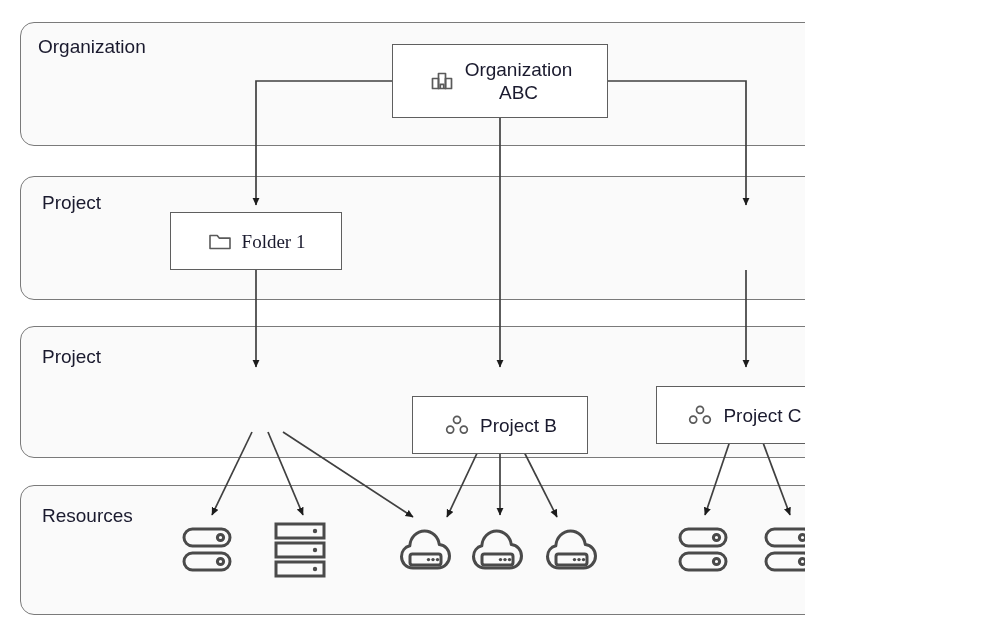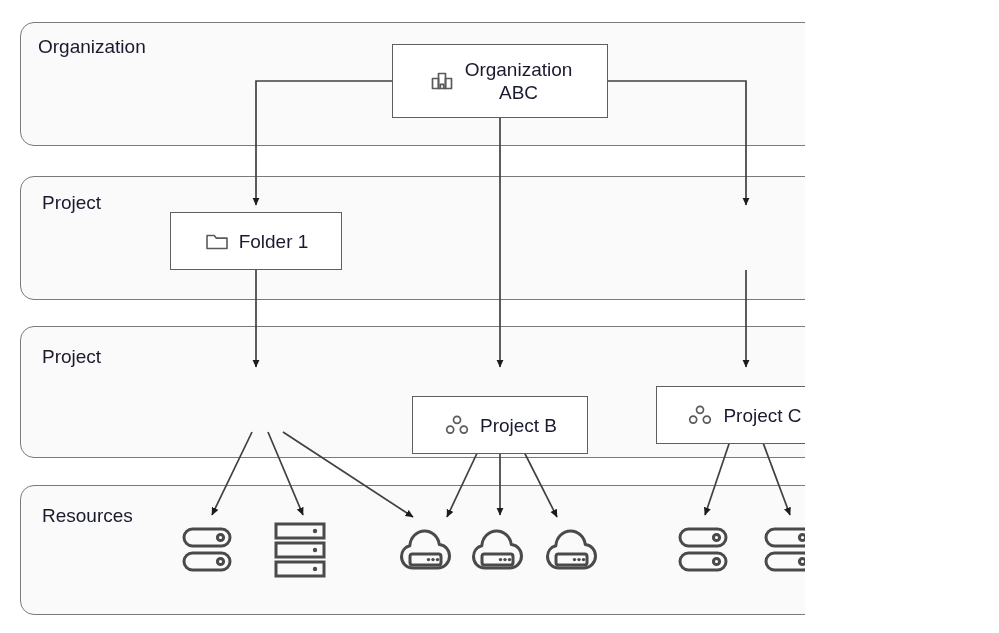--- a/index.html
+++ b/index.html
@@ -121,21 +121,21 @@
         <path d="M10.5,6.5 h7 v15 h-7 z"></path>
         <path d="M4.5,11.5 h6 v10 h-6 z"></path>
         <path d="M17.5,11.5 h6 v10 h-6 z"></path>
         <path d="M12.3,21.5 v-4.2 h3.4 v4.2"></path>
       </g>
     </svg>
     <span class="node-label">Organization
 ABC</span>
   </div>
 
-  <div class="node" id="node-folder-1" style="left: 170px; top: 212px; width: 172px; height: 58px;">
+  <div class="node" id="node-folder-1" style="left: 170px; top: 212px; width: 172px; height: 58px; font-family: Liberation Serif, serif;">
     <svg class="node-icon" width="26" height="24" viewBox="0 0 26 24">
       <path d="M3,19.5 v-13 h7.2 l2,2.6 h10.8 v10.4 z" fill="none" stroke="#5a5a5a" stroke-width="1.6" stroke-linejoin="round"></path>
     </svg>
     <span class="node-label">Folder 1</span>
   </div>
 
 
 
   <div class="node" id="node-project-b" style="left: 412px; top: 396px; width: 176px; height: 58px;">
     <svg class="node-icon" width="28" height="26" viewBox="0 0 28 26">

